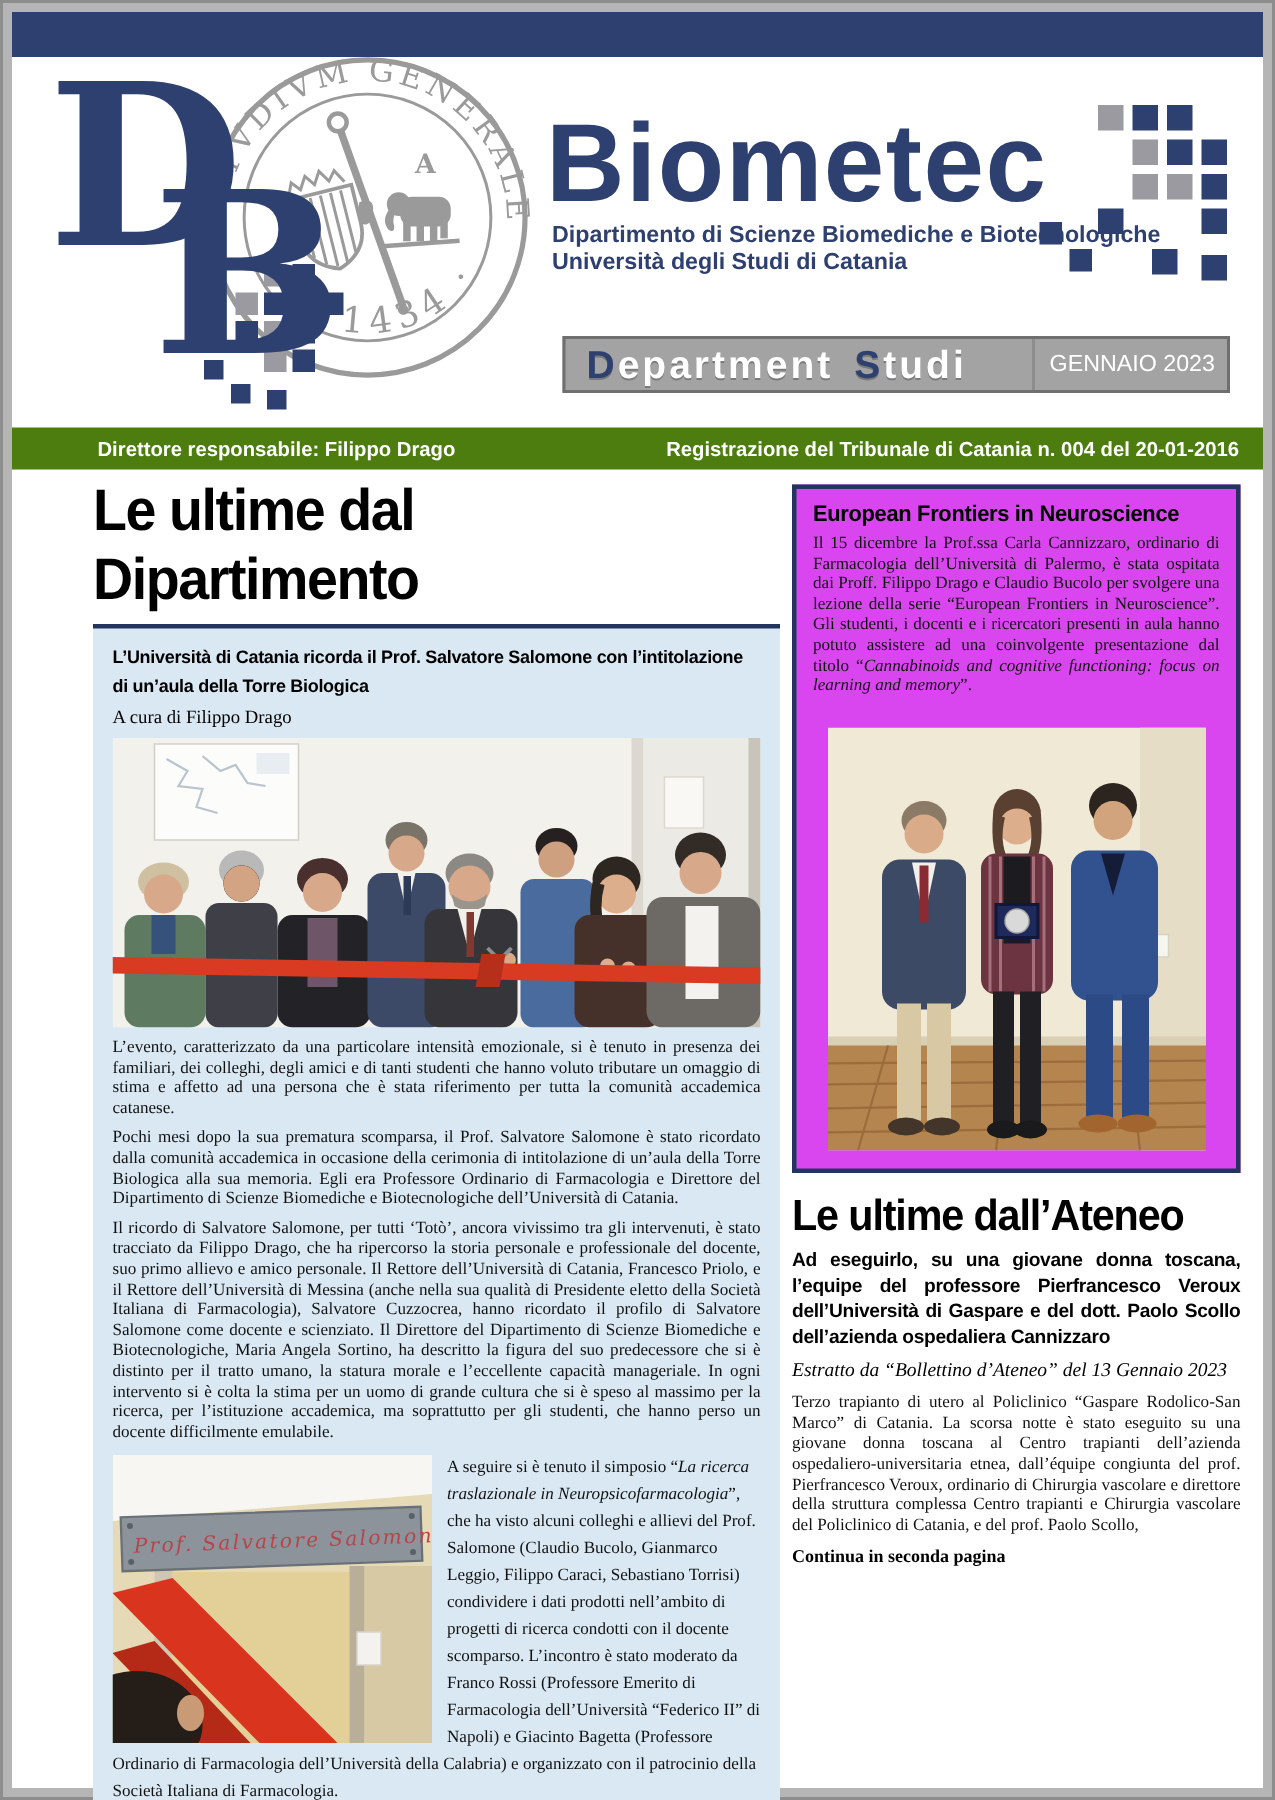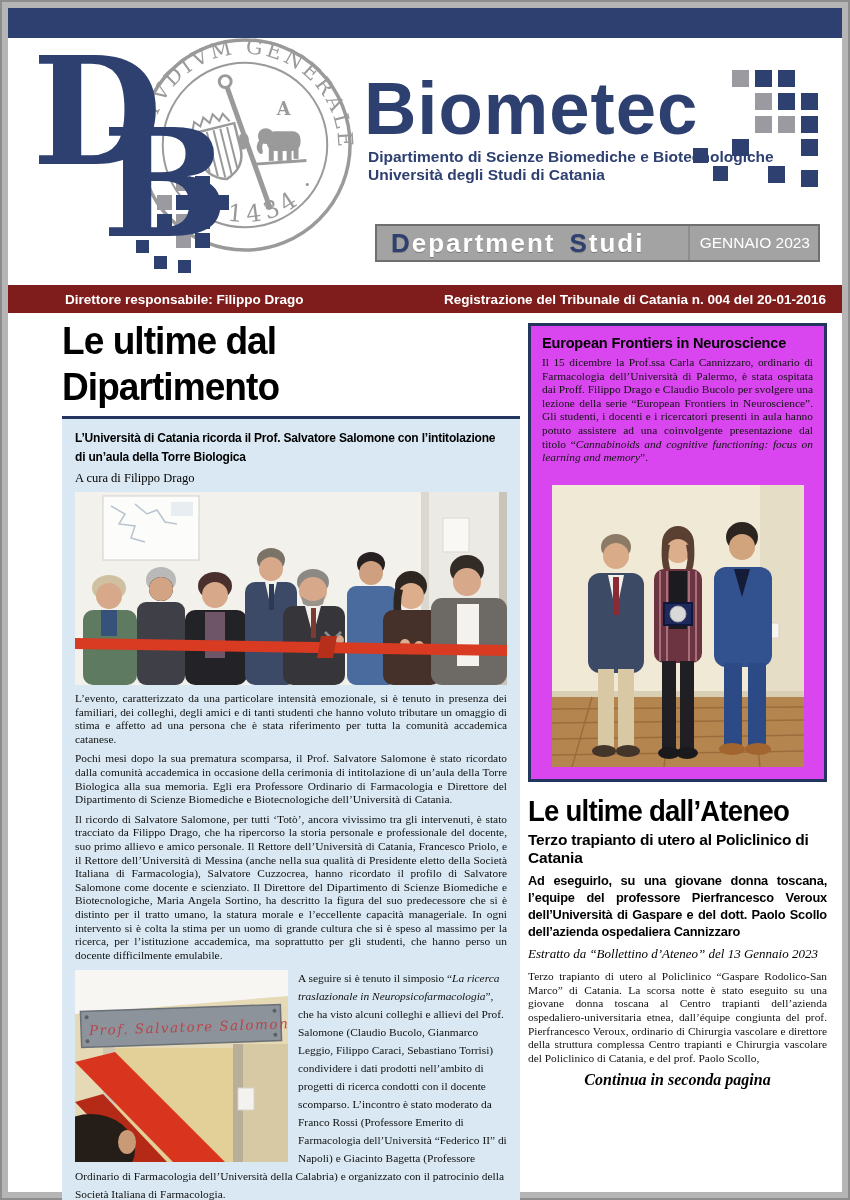--- a/index.html
+++ b/index.html
@@ -21,21 +21,21 @@
     font-size:74px;line-height:1;letter-spacing:1px;transform:scaleX(0.98);transform-origin:left;}
   .dept{position:absolute;left:360px;color:#2e4070;font-weight:600;font-size:15.5px;line-height:18px;}
   .banner{position:absolute;left:367px;top:216px;width:445px;height:38px;background:#a3a3a3;
     border:2px solid #6f6f6f;display:flex;align-items:center;box-sizing:border-box;}
   .bw{display:inline-block;color:#ffffff;font-weight:bold;font-size:26px;letter-spacing:2px;
     text-shadow:0 1px 0 #7a7a7a;}
   .bw::first-letter{color:#2e4070;}
   .banner-words{flex:1;padding-left:14px;display:flex;gap:14px;}
   .issue{color:#ffffff;font-weight:normal;font-size:15.5px;padding:0 8px 0 10px;letter-spacing:0;
     border-left:2px solid #8d8d8d;align-self:stretch;display:flex;align-items:center;}
-  .infobar{position:absolute;left:0;top:277px;width:834px;height:28px;background:#7f1d1d;
+  .infobar{position:absolute;left:0;top:277px;width:834px;height:28px;background:#4d7c0f;
     display:flex;align-items:center;justify-content:space-between;box-sizing:border-box;
     padding:0 16px 0 57px;}
   .infobar span{color:#ffffff;font-weight:bold;font-size:13.5px;}
 
   
   .left-col{position:absolute;left:54px;top:310px;width:458px;}
   .right-col{position:absolute;left:520px;top:315px;width:299px;}
 
   .sec-head{font-weight:bold;color:#000;letter-spacing:-1px;transform:scaleX(0.95);transform-origin:left;}
   .left-col .sec-head{font-size:39px;line-height:46px;margin:0 0 6px 0;}
@@ -55,22 +55,22 @@
     transform:scaleX(0.97);transform-origin:left;}
   .euro-box .body-txt{margin-bottom:20px;}
   .ateneo{margin-top:13px;}
   .ateneo-head{font-size:29px;line-height:32px;font-weight:bold;letter-spacing:-0.8px;margin:0 0 4px 0;
     transform:scaleX(0.95);transform-origin:left;}
   .ateneo-sub{font-size:15.5px;line-height:18px;font-weight:bold;letter-spacing:-0.2px;margin:0 0 5px 0;}
   .ateneo-lead{font-size:12.8px;line-height:17px;font-weight:bold;text-align:justify;
     letter-spacing:-0.2px;margin:0 0 6px 0;}
   .ateneo-src{font-family:"Liberation Serif",serif;font-style:italic;font-size:13px;line-height:16.5px;
     margin:0 0 8px 0;}
-  .continua{font-family:"Liberation Serif",serif;font-style:italic;font-weight:bold;font-size:16px;
-    text-align:center;margin-top:3px;}
+  .continua{font-family:"Liberation Serif",serif;font-weight:bold;font-size:12px;
+    text-align:left;margin-top:3px;}
 </style>
 </head>
 <body>
 
 <div class="frame"></div>
 <div class="page">
 
   <div class="topbar"></div>
 
   <div class="seal">
@@ -342,21 +342,20 @@
           <rect x="172" y="178" width="18" height="82" fill="#2c4a85"></rect>
           <rect x="196" y="178" width="18" height="82" fill="#2c4a85"></rect>
           <ellipse cx="180" cy="264" rx="13" ry="6" fill="#a2652f"></ellipse>
           <ellipse cx="206" cy="264" rx="13" ry="6" fill="#a2652f"></ellipse>
         </g>
       </svg>
     </div>
 
     <div class="ateneo">
       <h2 class="ateneo-head">Le ultime dall’Ateneo</h2>
-      <div class="ateneo-sub">Terzo trapianto di utero al Policlinico di Catania</div>
       <div class="ateneo-lead">Ad eseguirlo, su una giovane donna toscana, l’equipe del professore Pierfrancesco Veroux dell’Università di Gaspare e del dott. Paolo Scollo dell’azienda ospedaliera Cannizzaro</div>
       <div class="ateneo-src">Estratto da “Bollettino d’Ateneo” del 13 Gennaio 2023</div>
       <p class="body-txt">Terzo trapianto di utero al Policlinico “Gaspare Rodolico-San Marco” di Catania. La scorsa notte è stato eseguito su una giovane donna toscana al Centro trapianti dell’azienda ospedaliero-universitaria etnea, dall’équipe congiunta del prof. Pierfrancesco Veroux, ordinario di Chirurgia vascolare e direttore della struttura complessa Centro trapianti e Chirurgia vascolare del Policlinico di Catania, e del prof. Paolo Scollo,</p>
       <div class="continua">Continua in seconda pagina</div>
     </div>
   </div>
 
 </div>
 
 </body></html>

